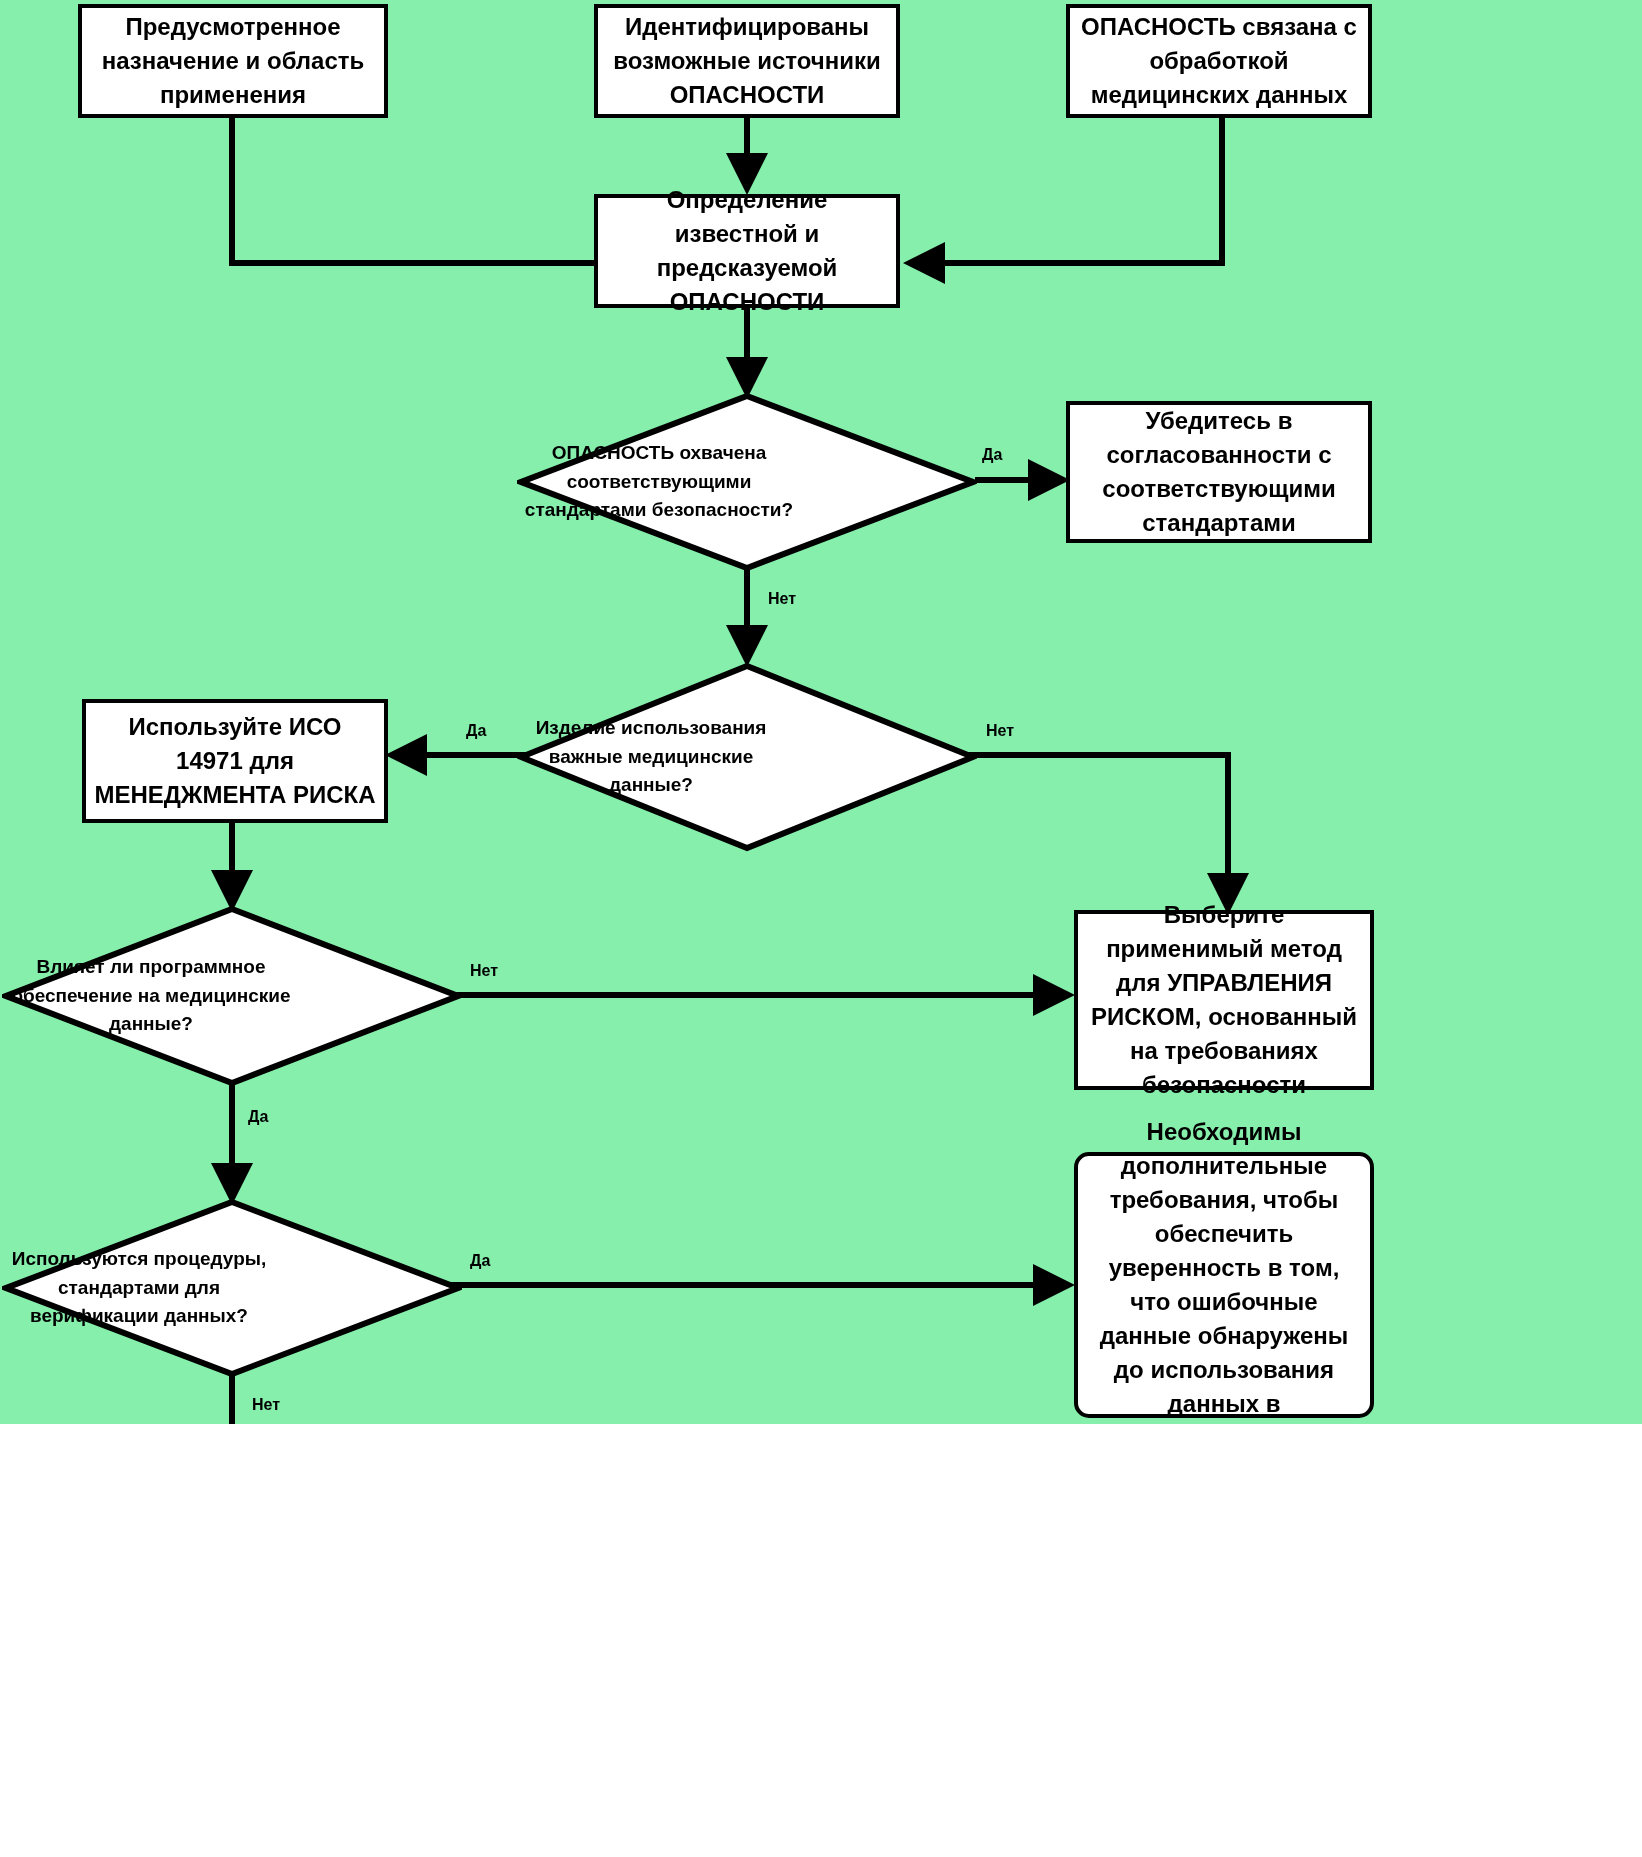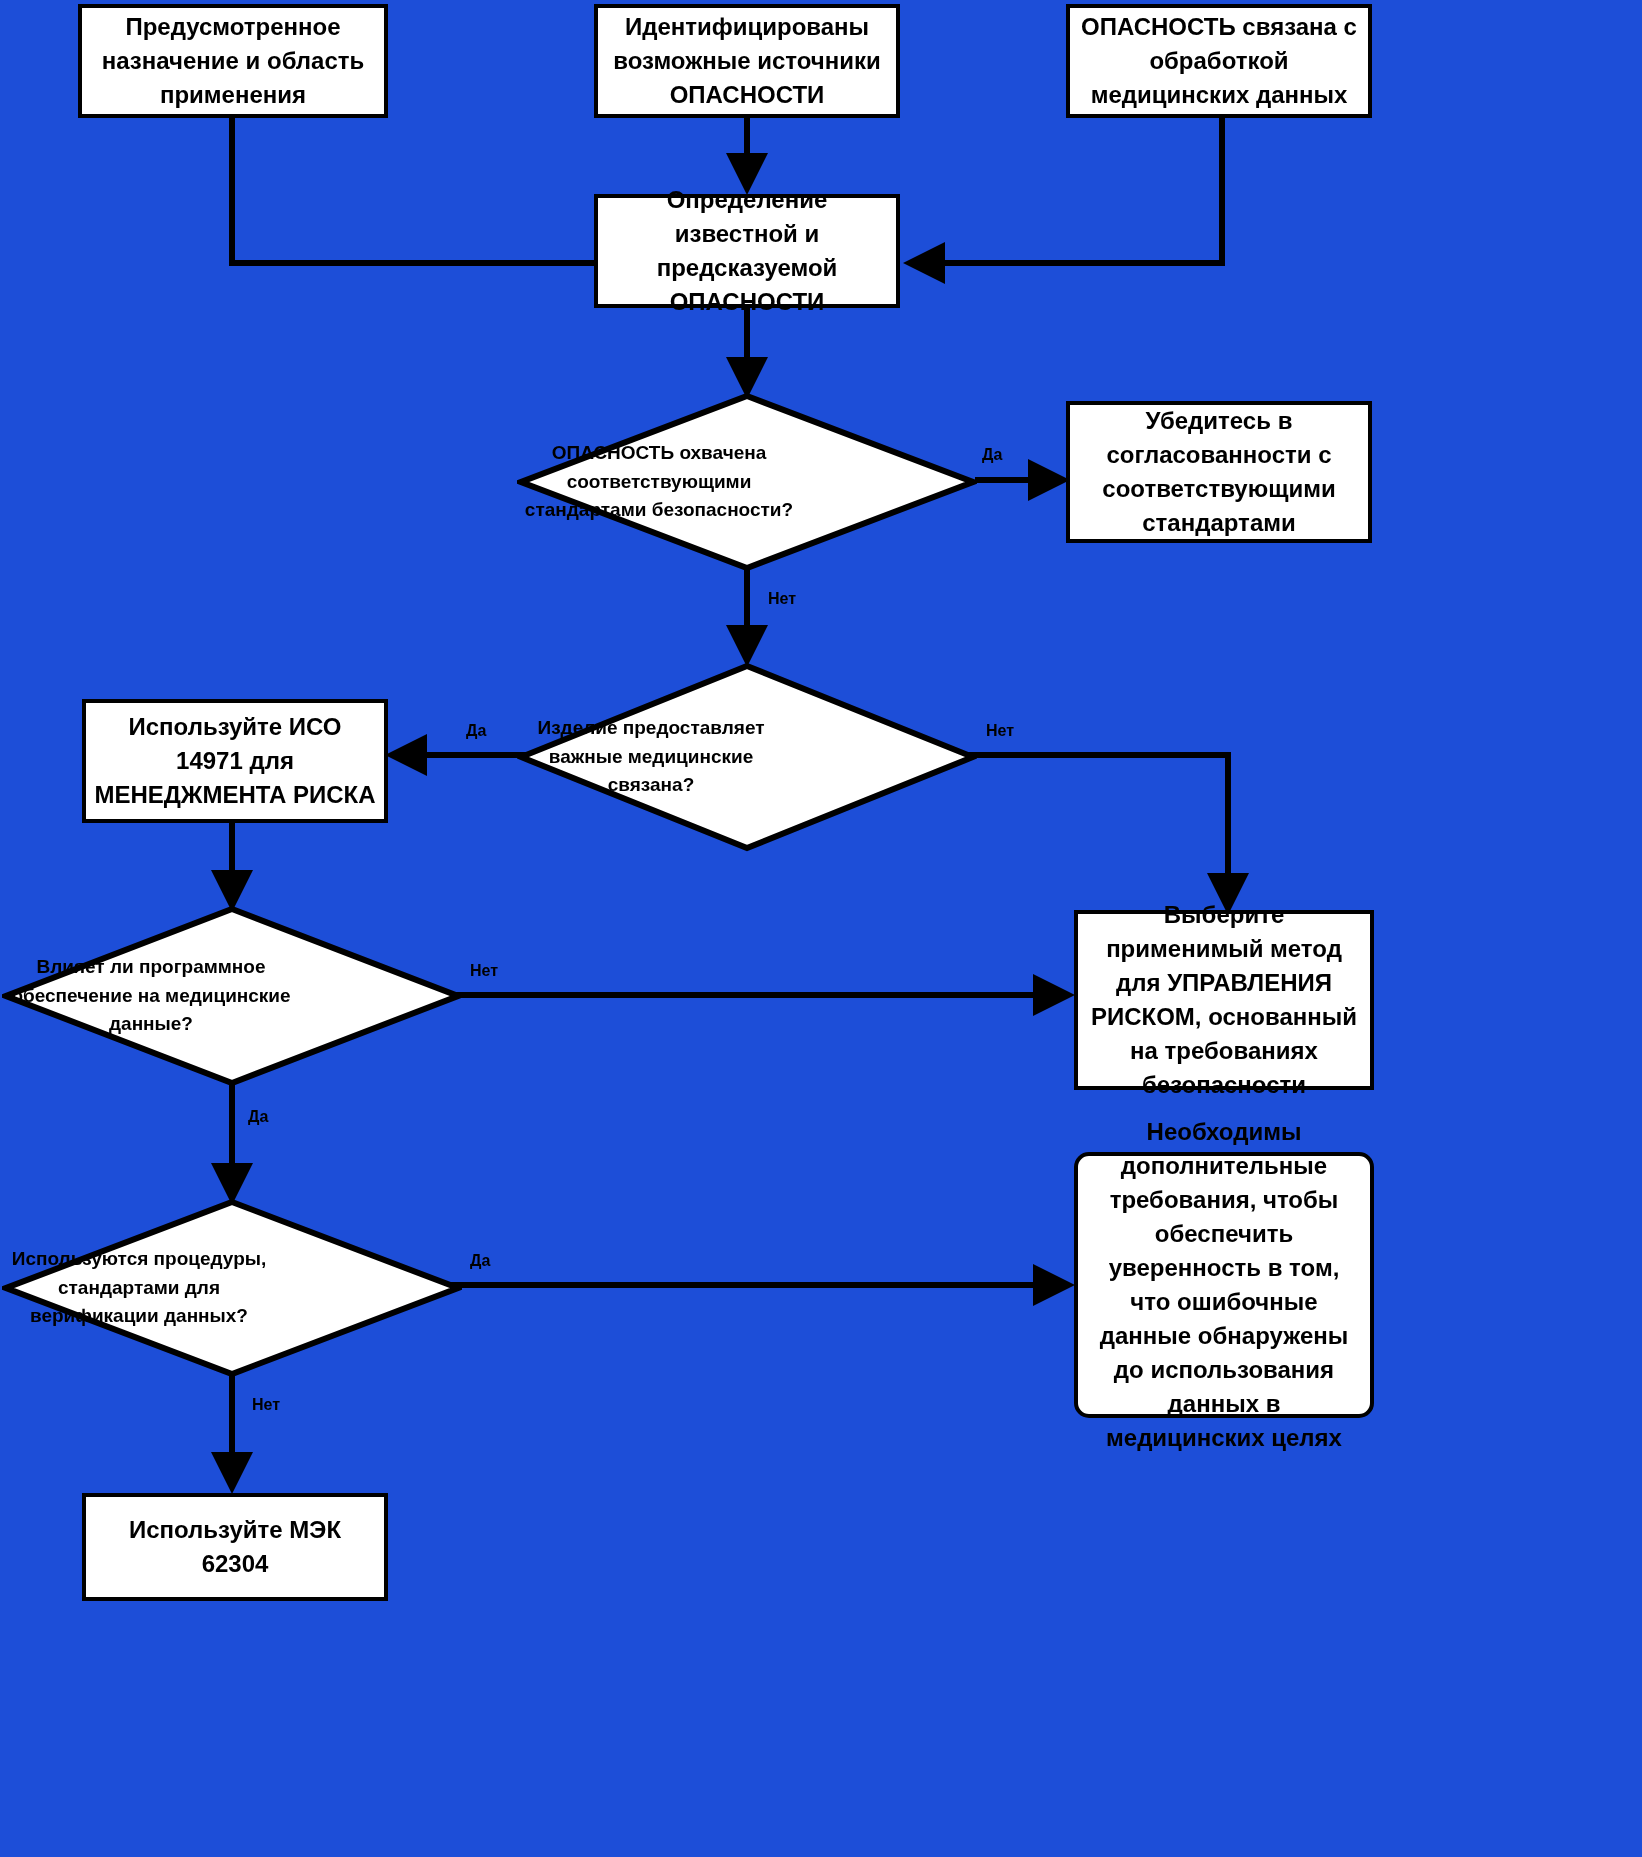--- a/index.html
+++ b/index.html
@@ -3,22 +3,22 @@
 <meta charset="utf-8">
 <style>
   html, body {
     margin: 0;
     padding: 0;
     background: #ffffff;
   }
   #canvas {
     position: relative;
     width: 1642px;
-    height: 1857px;
-    background: #1d4ed8;
+    height: 1424px;
+    background: #86efac;
     font-family: "Liberation Sans", "DejaVu Sans", sans-serif;
     overflow: hidden;
   }
   svg.edges {
     position: absolute;
     left: 0;
     top: 0;
     width: 1642px;
     height: 1857px;
     pointer-events: none;
@@ -138,21 +138,21 @@
   <div class="node box" style="left:1066px; top:401px; width:306px; height:142px;">
     <div class="txt fs-big">Убедитесь в согласованности с соответствующими стандартами</div>
   </div>
 
   <div class="edge-label fs-lbl" style="left:768px; top:590px;">Нет</div>
 
   <div class="diamond-wrap" style="left:517px; top:662px; width:460px; height:190px;">
     <svg class="dshape" width="460" height="190" viewBox="0 0 460 190">
       <polygon points="230,4 456,95 230,186 4,95" fill="#ffffff" stroke="#000000" stroke-width="6"></polygon>
     </svg>
-    <div class="txt fs-small" style="max-width:256px;">Изделие  предоставляет важные медицинские связана?</div>
+    <div class="txt fs-small" style="max-width:256px;">Изделие  использования важные медицинские данные?</div>
   </div>
 
   <div class="edge-label fs-lbl" style="left:466px; top:722px;">Да</div>
 
   <div class="edge-label fs-lbl" style="left:986px; top:722px;">Нет</div>
 
   <div class="node box" style="left:82px; top:699px; width:306px; height:124px;">
     <div class="txt fs-big">Используйте ИСО 14971 для МЕНЕДЖМЕНТА РИСКА</div>
   </div>
 

